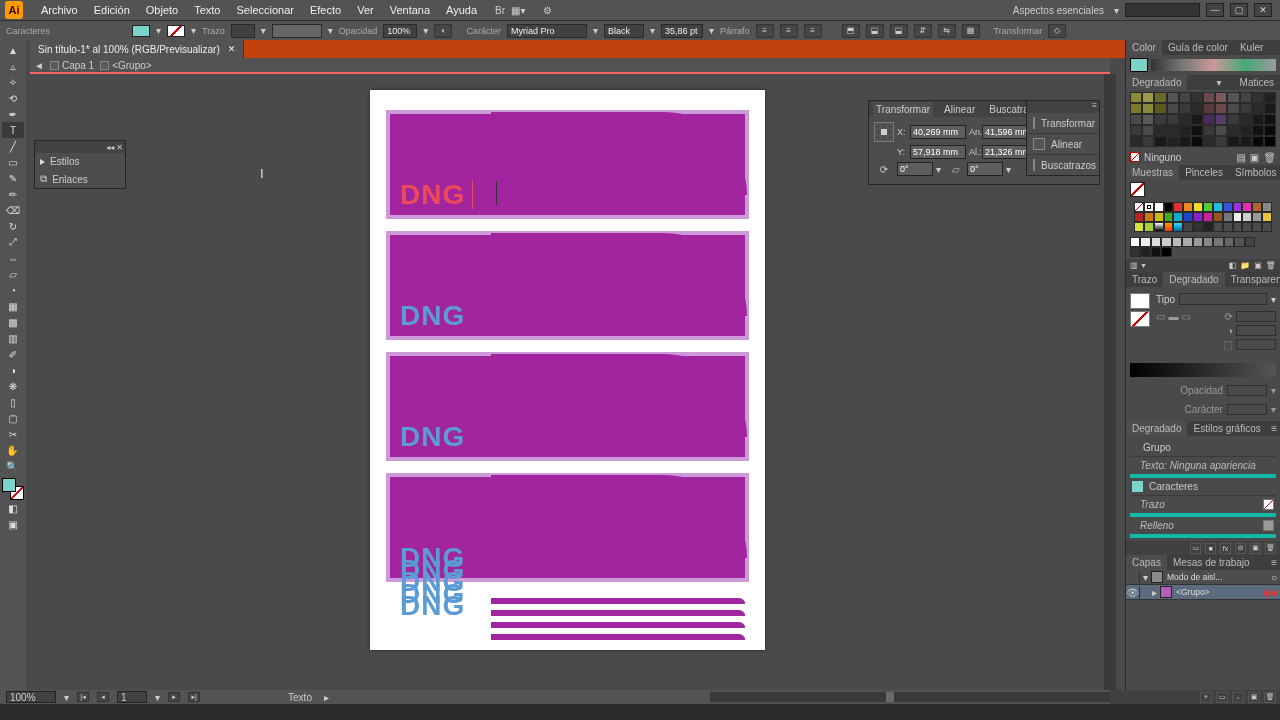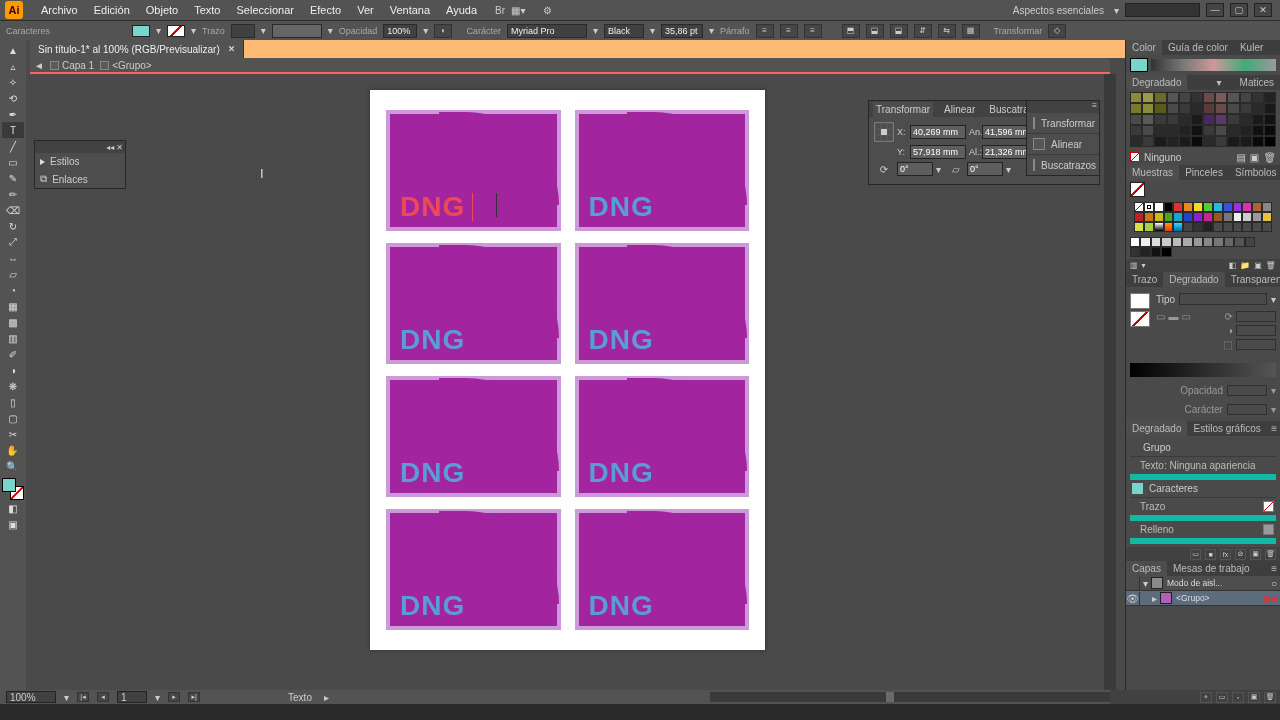--- a/index.html
+++ b/index.html
@@ -15,33 +15,33 @@
 .menubar .workspace-label { font-size: 10px; color: #ccc; padding: 0 4px; }
 
 
 .controlbar { position: absolute; top: 20px; left: 0; right: 0; height: 20px; background: #535353; border-top: 1px solid #2e2e2e; display: flex; align-items: center; padding-left: 6px; gap: 6px; }
 .controlbar .lbl { font-size: 9px; color: #aaa; }
 .controlbar .swatch { width: 18px; height: 12px; border: 1px solid #222; }
 .controlbar .dd { height: 14px; background: #414141; border: 1px solid #2a2a2a; font-size: 9px; padding: 0 3px; display: flex; align-items: center; color: #eee; }
 .controlbar .iconbtn { width: 18px; height: 14px; border: 1px solid #333; background: #464646; display:flex;align-items:center;justify-content:center;font-size:8px;}
 
 
-.tabbar { position: absolute; top: 40px; left: 30px; right: 0; height: 18px; background: #fdba74; display: flex; align-items: center; }
+.tabbar { position: absolute; top: 40px; left: 30px; right: 0; height: 18px; background: #c2410c; display: flex; align-items: center; }
 .tabbar .tab { background: #535353; height: 18px; display: flex; align-items: center; padding: 0 8px; font-size: 10px; color: #eee; border-right: 1px solid #333; }
 .tabbar .tab .close { margin-left: 8px; font-size: 9px; cursor: pointer; }
 
 
 .pathbar { position: absolute; top: 58px; left: 30px; right: 170px; height: 16px; background: #535353; border-bottom: 2px solid #ff6262; display: flex; align-items: center; font-size: 9px; gap: 6px; padding-left: 4px; }
 .pathbar .chip { display:flex; align-items:center; gap:3px; }
 .pathbar .chip .sq { width:9px; height:9px; border:1px solid #888; background:#5a5a5a;}
 
 
 .canvas-area { position: absolute; top: 74px; left: 30px; right: 170px; bottom: 30px; background: #4a4a4a; overflow: hidden; }
 .artboard { position: absolute; left: 340px; top: 16px; width: 395px; height: 560px; background: #fff; box-shadow: 0 0 4px rgba(0,0,0,0.4); }
-.art-grid { position: absolute; inset: 20px 16px; display: grid; grid-template-columns: 1fr 1fr; grid-template-rows: repeat(4,1fr); gap: 12px 14px; }
+.art-grid { position: absolute; inset: 20px 16px; display: grid; grid-template-columns: 1fr; grid-template-rows: repeat(4,1fr); gap: 12px 14px; }
 .tile { background: #cc99d9; position: relative; }
 .tile .inner { position: absolute; inset: 4px; background: #a2249f; }
 .tile .inner::after { content: ""; position: absolute; top: 0; right: 0; width: 70%; height: 80%; border-top-right-radius: 110px; background: #a2249f; border: 3px solid #a2249f; }
 .tile .inner .fold { position:absolute; top:-2px; right:-2px; width:72%; height:82%; border-top-right-radius:120px; background:#a2249f; }
 .tile .txt { position: absolute; bottom: 8px; left: 14px; font-size: 28px; font-weight: bold; color: #5b9cd5; letter-spacing: 1px; }
 .tile.active .txt { color: #ec4a5a; }
 .tile.active .txt::after { content:""; position:absolute; right:-8px; top:2px; bottom:2px; width:1px; background:#ec4a5a;}
 .tile.active .marker { position:absolute; bottom:14px; left:110px; width:1px; height:24px; background:#333;}
 
 
@@ -111,21 +111,21 @@
 .deg-body .sliders{margin-top:6px;}
 .deg-body .sliders .srow{display:flex;align-items:center;gap:3px;margin-bottom:3px;font-size:8.5px;color:#999;}
 .deg-body .sliders .sfld{width:40px;height:11px;background:#4a4a4a;border:1px solid #2f2f2f;}
 .deg-body .bar { height:14px; margin-top:10px; background:linear-gradient(90deg,#000,#555); position:relative;}
 .deg-body .opac{display:flex;align-items:center;gap:4px;margin-top:8px;font-size:8.5px;color:#999;justify-content:flex-end;}
 .deg-body .opac .of{width:40px;height:11px;background:#4a4a4a;border:1px solid #2f2f2f;}
 
 .ap-body{padding:3px 4px;font-size:9px;}
 .ap-body .aprow{display:flex;align-items:center;padding:3px 2px;border-bottom:1px solid #3a3a3a;}
 .ap-body .aprow .sq{width:11px;height:11px;background:#7bd4c9;margin-right:6px;}
-.ap-body .subrow{display:flex;align-items:center;padding:3px 2px 3px 10px;border-bottom:6px solid #14b8a6;font-size:8.5px;color:#bbb;}
+.ap-body .subrow{display:flex;align-items:center;padding:3px 2px 3px 10px;border-bottom:4px solid #14b8a6;font-size:8.5px;color:#bbb;font-style:italic;}
 .ap-body .subrow .end{margin-left:auto;width:11px;height:11px;border:1px solid #777;background:linear-gradient(135deg,#fff 45%,#c00 46%,#c00 54%,#fff 55%);}
 .ap-body .subrow.mid .end{background:#8a8a8a;}
 .ap-foot{height:14px;background:#414141;display:flex;align-items:center;justify-content:flex-end;gap:4px;padding-right:4px;}
 .ap-foot span{width:11px;height:11px;border:1px solid #555;font-size:7px;display:flex;align-items:center;justify-content:center;}
 
 .layer-body{padding:0;font-size:9px;}
 .layer-body .lrow{display:flex;align-items:center;height:15px;border-bottom:1px solid #333;background:#4d4d4d;}
 .layer-body .lrow.sel{background:#5c6c7c;}
 .layer-body .vis{width:14px;height:13px;border-right:1px solid #333;display:flex;align-items:center;justify-content:center;}
 .layer-body .disc{margin:0 3px;}

